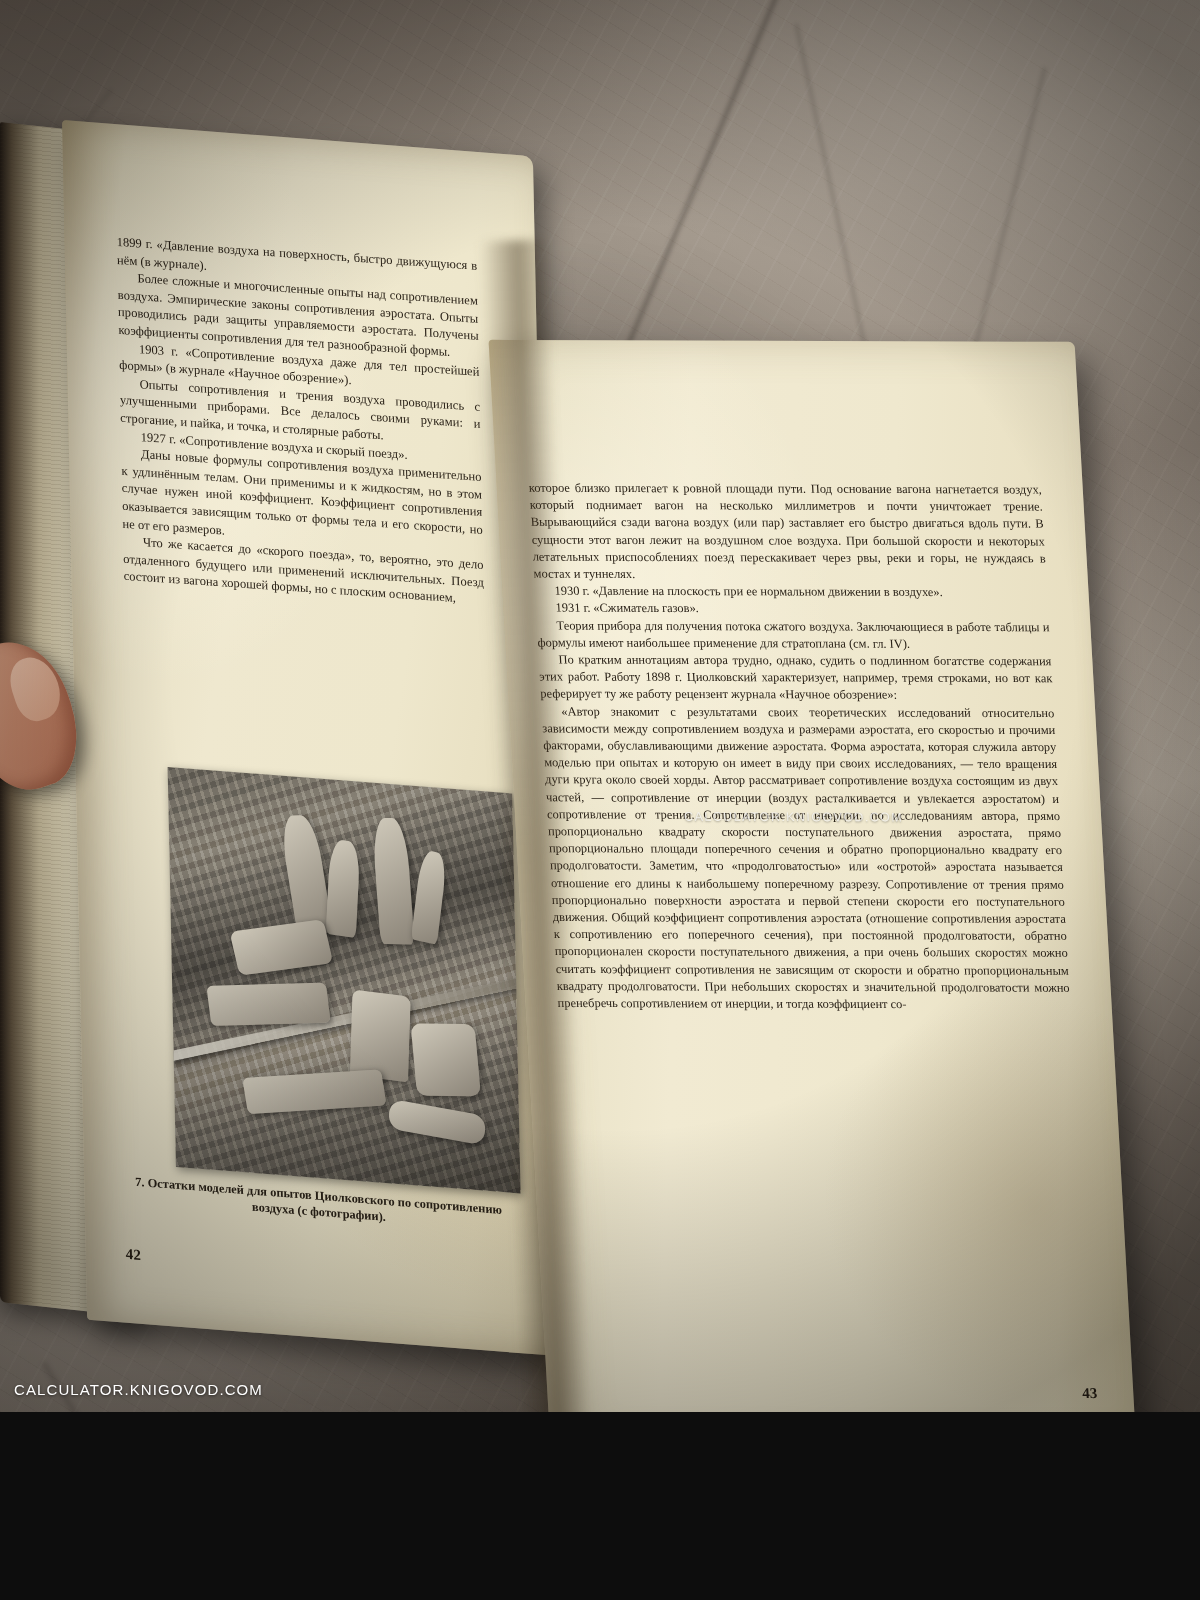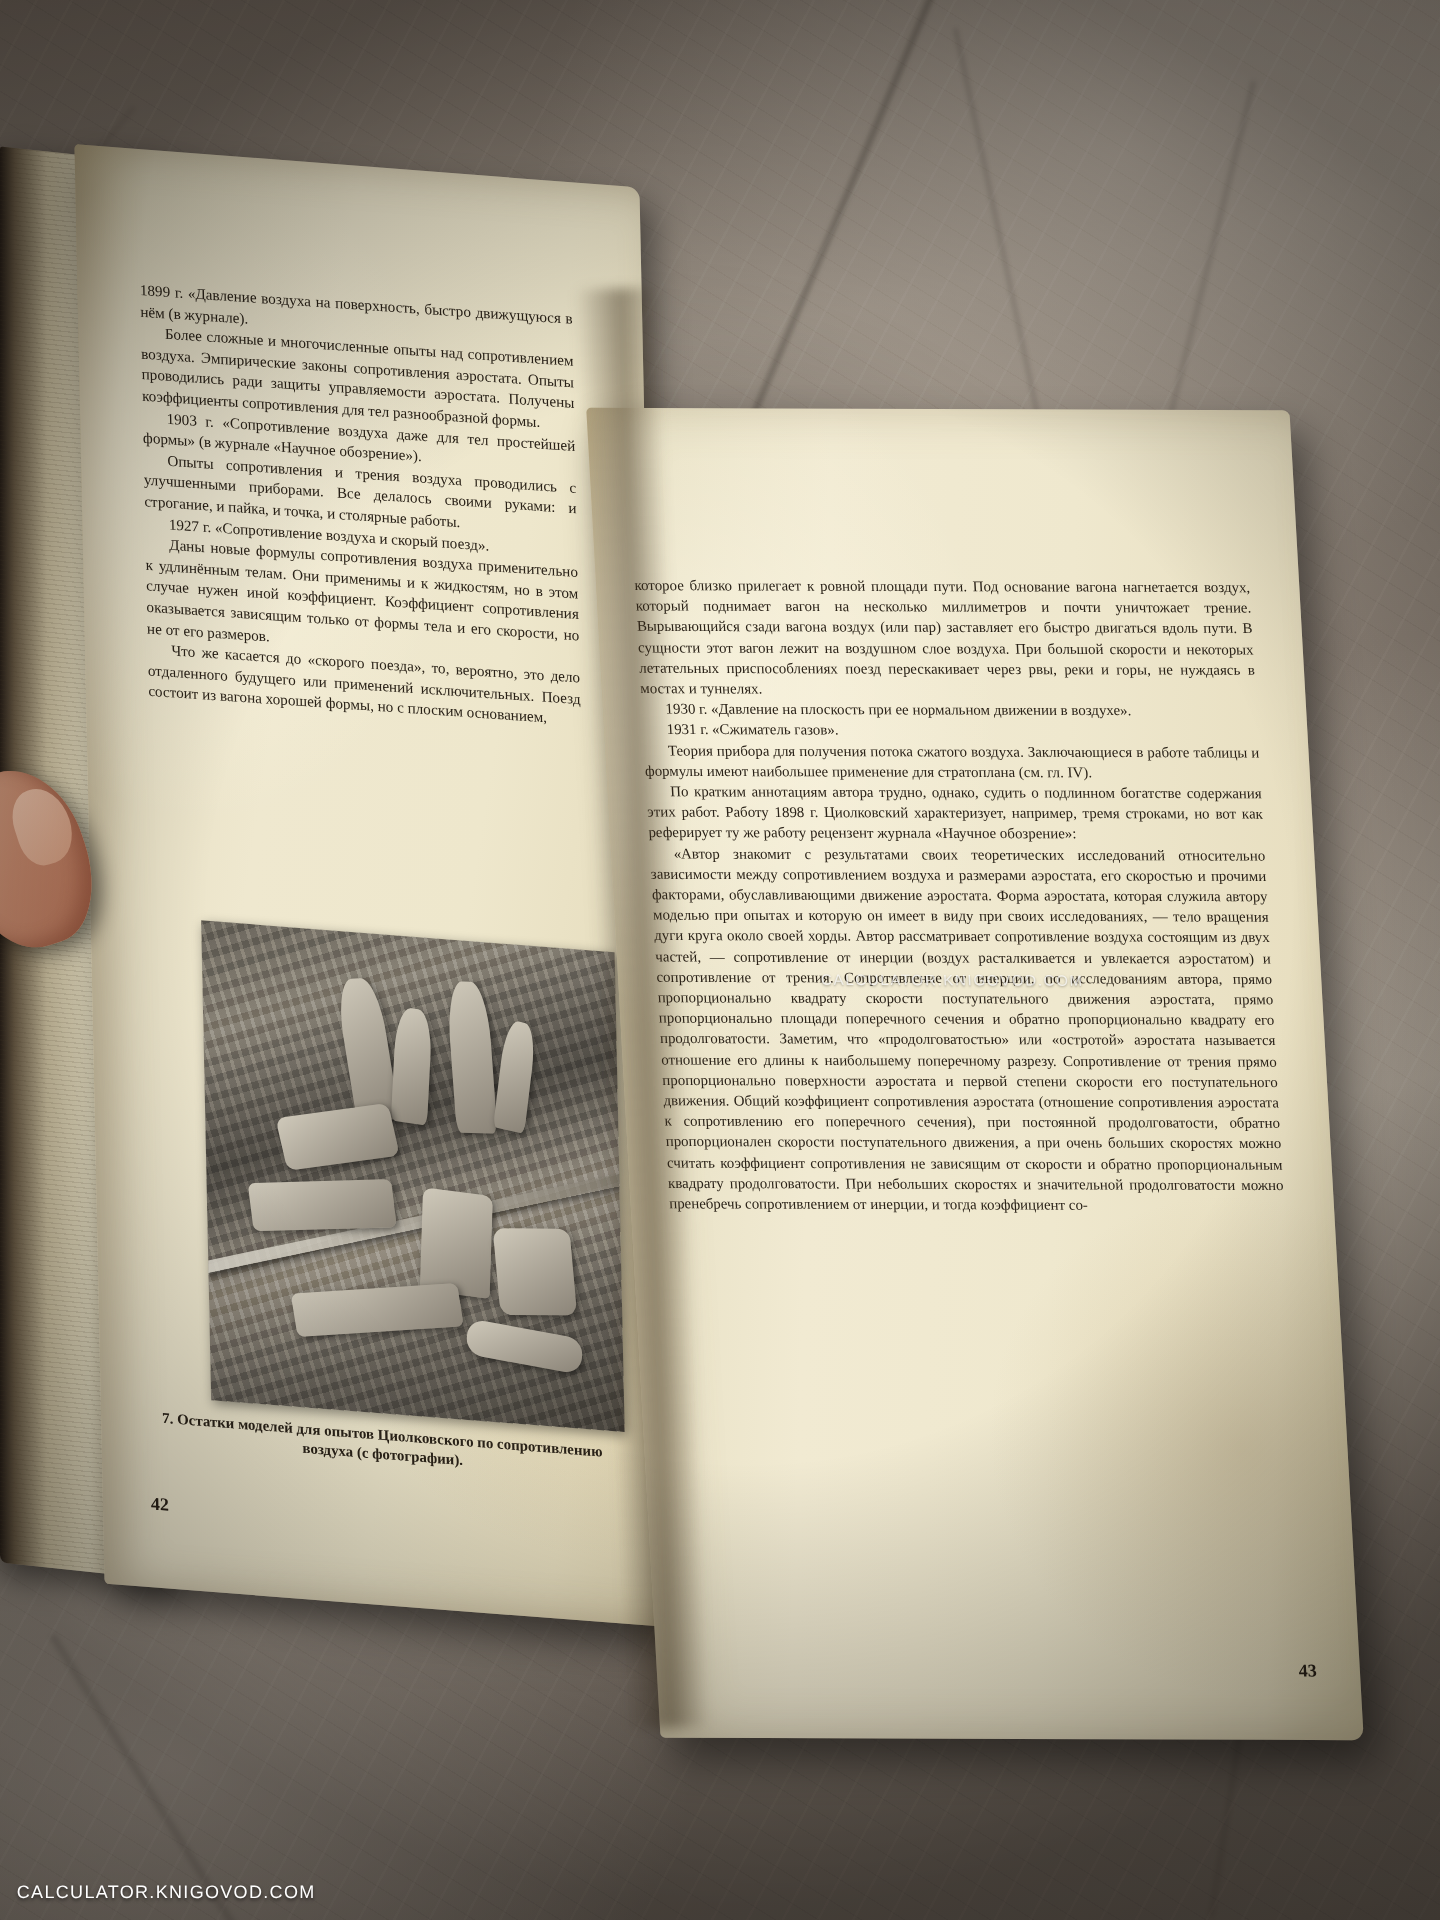--- a/index.html
+++ b/index.html
@@ -11,21 +11,21 @@
     width: 1200px;
     height: 1600px;
     overflow: hidden;
     font-family: "Liberation Serif", serif;
   }
 
   
   .scene {
     position: relative;
     width: 1200px;
-    height: 1600px;
+    height: 1412px;
     overflow: hidden;
     background: #0c4a6e;
   }
 
   
   .floor {
     position: absolute;
     inset: 0;
     background:
       radial-gradient(ellipse 700px 500px at 78% 8%, rgba(180,170,158,0.85), rgba(0,0,0,0) 70%),

